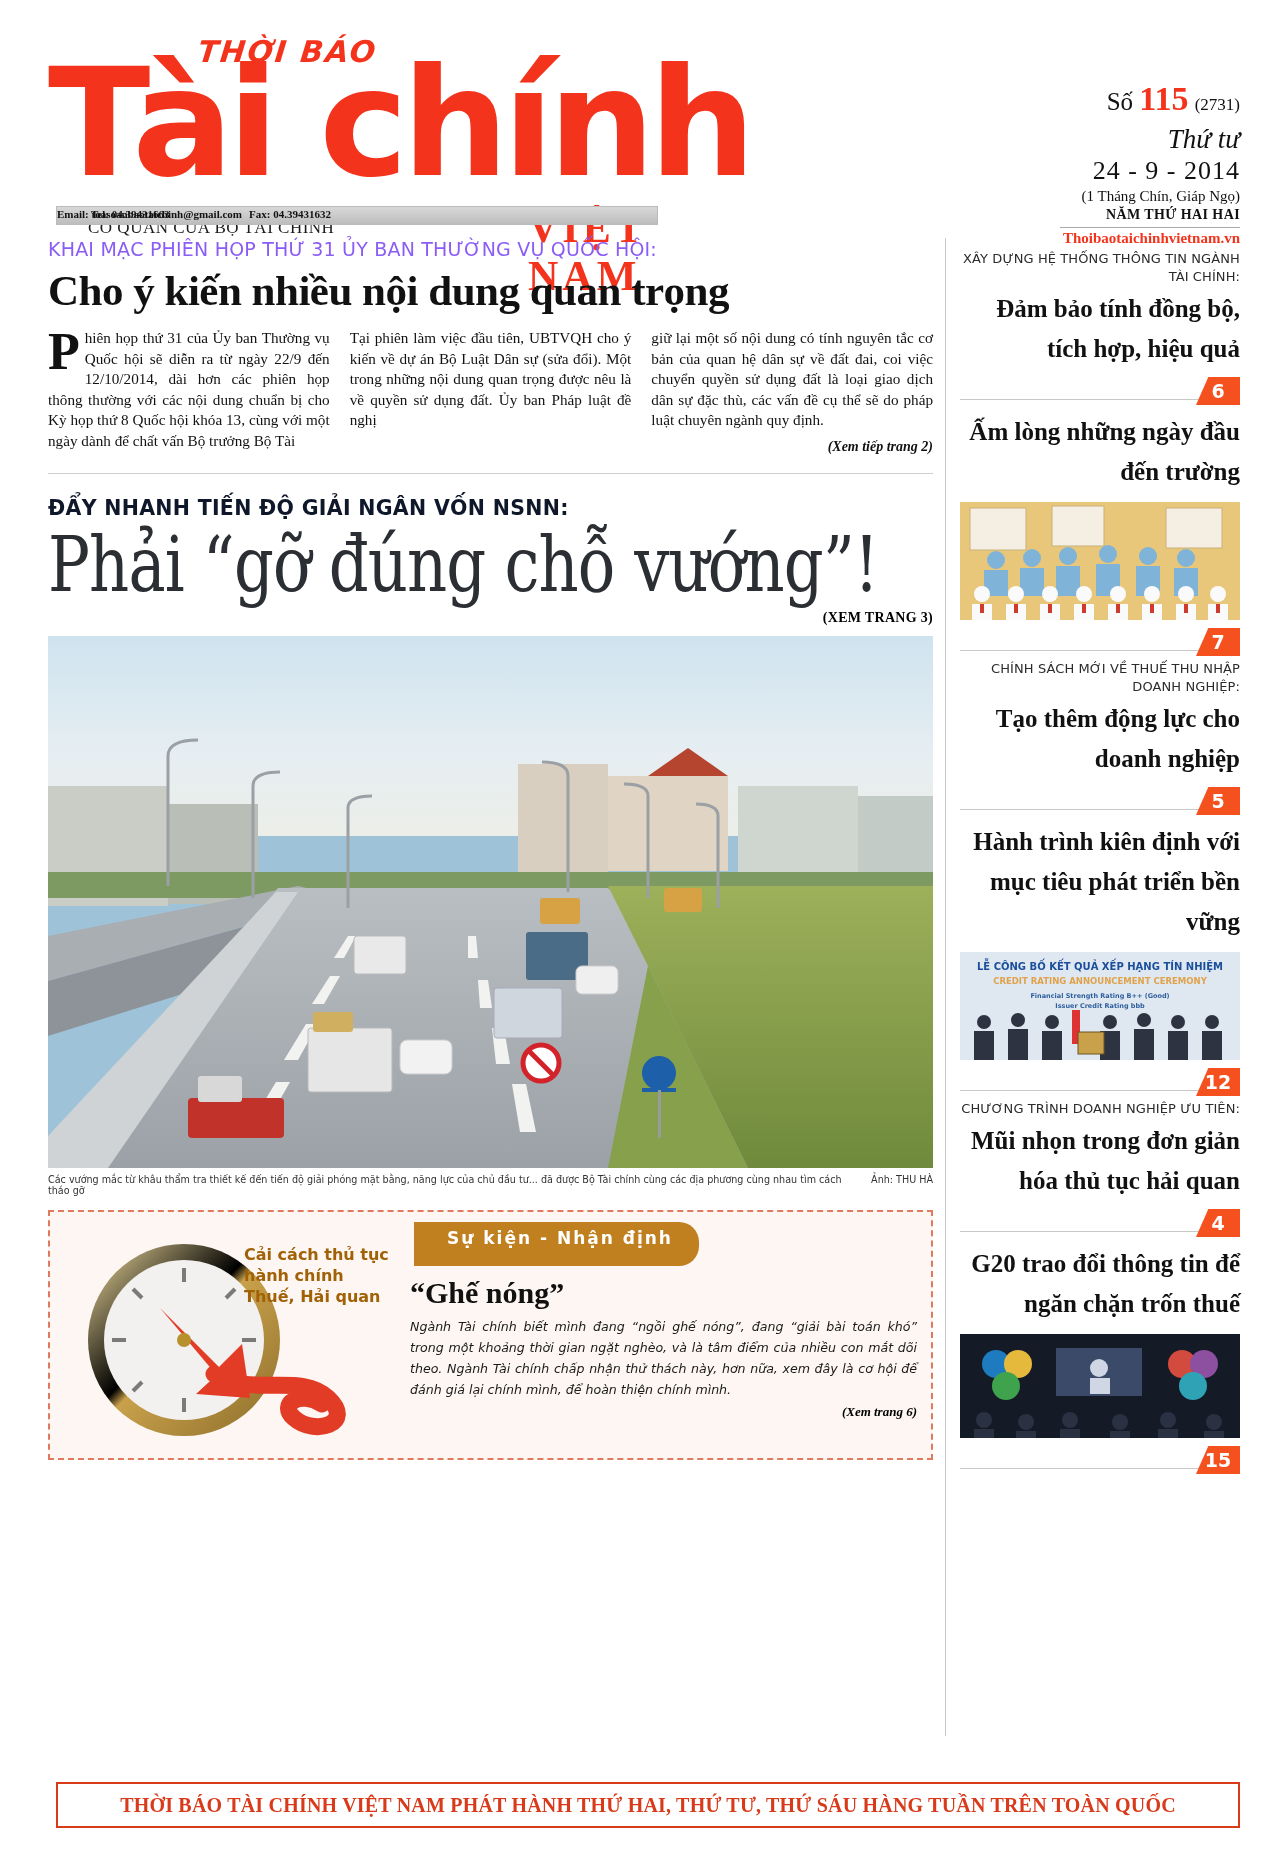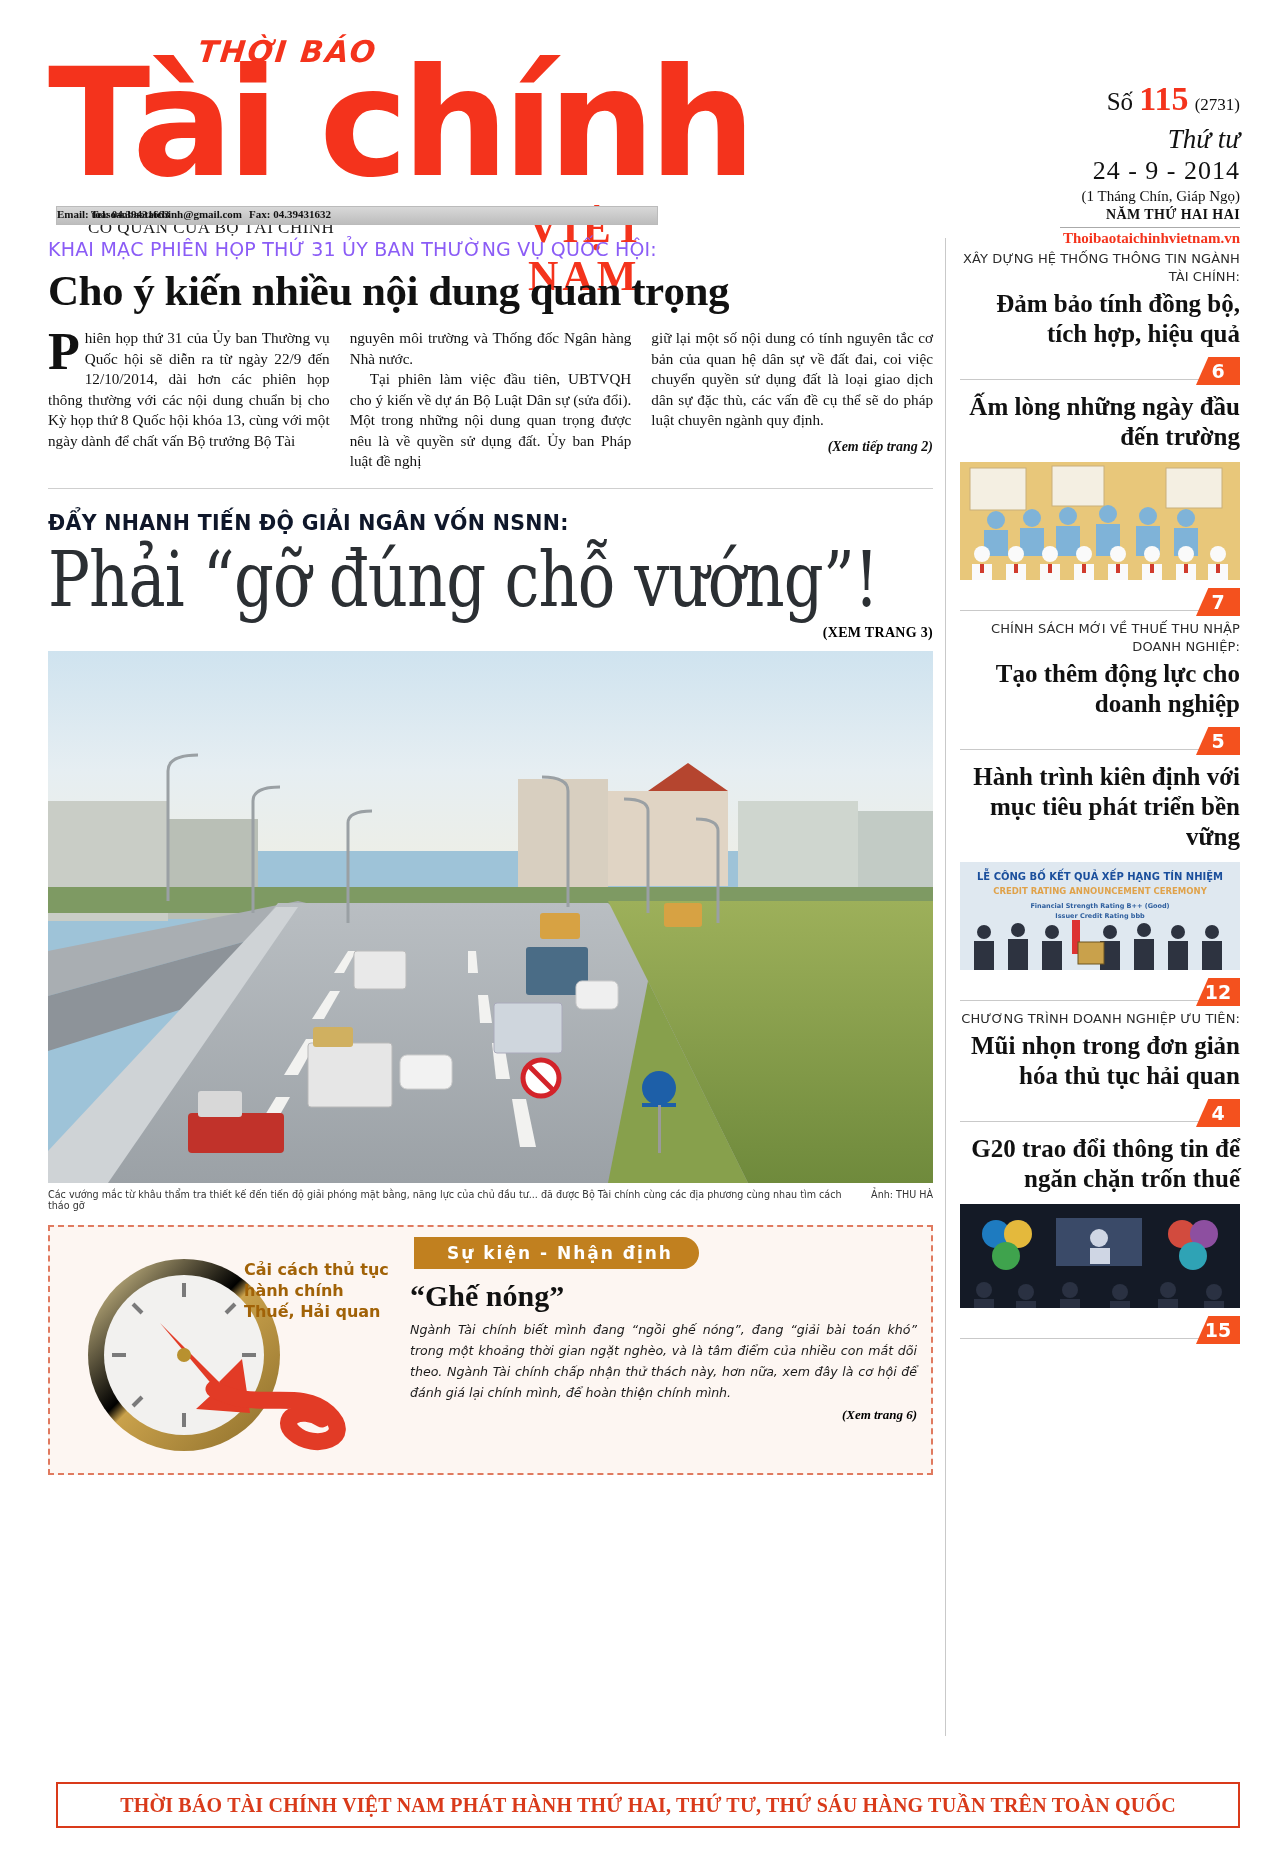--- a/index.html
+++ b/index.html
@@ -118,36 +118,36 @@
   }
   .clock-area{position:absolute;left:14px;top:10px;width:340px;height:228px;}
   .clock-txt{
     position:absolute;left:180px;top:22px;width:150px;
     font-family:"DejaVu Sans", sans-serif;font-weight:bold;font-size:16px;
     line-height:21px;color:#a16207;
   }
   .ev-right{position:absolute;left:360px;top:10px;right:14px;bottom:8px;}
   .ev-tab{
     display:inline-block;background:#c1801f;color:#fff;border-radius:0 20px 20px 0;
-    padding:6px 26px 6px 30px;font-family:"DejaVu Sans", sans-serif;font-weight:bold;
+    padding:6px 26px 18px 30px;font-family:"DejaVu Sans", sans-serif;font-weight:bold;
     font-size:17px;letter-spacing:2px;margin-left:4px;border-left:3px solid #c1801f;
   }
   .ev-title{font-weight:bold;font-size:30px;margin-top:10px;color:#111;}
   .ev-body{font-style:italic;font-family:"DejaVu Sans", sans-serif;font-size:12.6px;line-height:21px;text-align:justify;margin-top:6px;color:#1b1b1b;}
   .ev-see{text-align:right;font-weight:bold;font-style:italic;font-size:13px;margin-top:4px;}
 
   
   .ritem{position:relative;padding-bottom:4px;}
   .rkicker{
     font-family:"DejaVu Sans", sans-serif;font-size:13px;line-height:18px;
     color:#2b2b2b;text-align:right;letter-spacing:.1px;
   }
   .rhead{
     font-family:"Liberation Serif", serif;font-weight:bold;
-    font-size:25px;line-height:30px;text-align:right;color:#111;margin-top:3px;
+    font-size:25px;line-height:40px;text-align:right;color:#111;margin-top:3px;
   }
   .rphoto{width:100%;height:110px;margin-top:10px;overflow:hidden;position:relative;background:#ddd;}
   .pagebadge-row{position:relative;height:28px;margin-top:8px;}
   .pline{position:absolute;left:0;right:0;top:22px;height:1px;background:#c9c9c9;}
   .pbadge{
     position:absolute;right:0;top:0;width:44px;height:28px;background:#f4511e;
     color:#fff;font-family:"DejaVu Sans", sans-serif;font-weight:bold;font-size:19px;
     display:flex;align-items:center;justify-content:center;
     clip-path:polygon(28% 0,100% 0,100% 100%,0 100%);
   }
@@ -202,21 +202,20 @@
     <div class="left-col">
 
       <div>
         <div class="kicker">KHAI MẠC PHIÊN HỌP THỨ 31 ỦY BAN THƯỜNG VỤ QUỐC HỘI:</div>
         <div class="lead-head">Cho ý kiến nhiều nội dung quan trọng</div>
         <div class="cols3">
           <div class="c">
             <p class="dropcap">Phiên họp thứ 31 của Ủy ban Thường vụ Quốc hội sẽ diễn ra từ ngày 22/9 đến 12/10/2014, dài hơn các phiên họp thông thường với các nội dung chuẩn bị cho Kỳ họp thứ 8 Quốc hội khóa 13, cùng với một ngày dành để chất vấn Bộ trưởng Bộ Tài</p>
           </div>
           <div class="c">
-            <p>nguyên môi trường và Thống đốc Ngân hàng Nhà nước.</p>
             <p>Tại phiên làm việc đầu tiên, UBTVQH cho ý kiến về dự án Bộ Luật Dân sự (sửa đổi). Một trong những nội dung quan trọng được nêu là về quyền sử dụng đất. Ủy ban Pháp luật đề nghị</p>
           </div>
           <div class="c">
             <p>giữ lại một số nội dung có tính nguyên tắc cơ bản của quan hệ dân sự về đất đai, coi việc chuyển quyền sử dụng đất là loại giao dịch dân sự đặc thù, các vấn đề cụ thể sẽ do pháp luật chuyên ngành quy định.</p>
             <div class="see-more">(Xem tiếp trang 2)</div>
           </div>
         </div>
       </div>
 
       <div class="hr-thin"></div>

